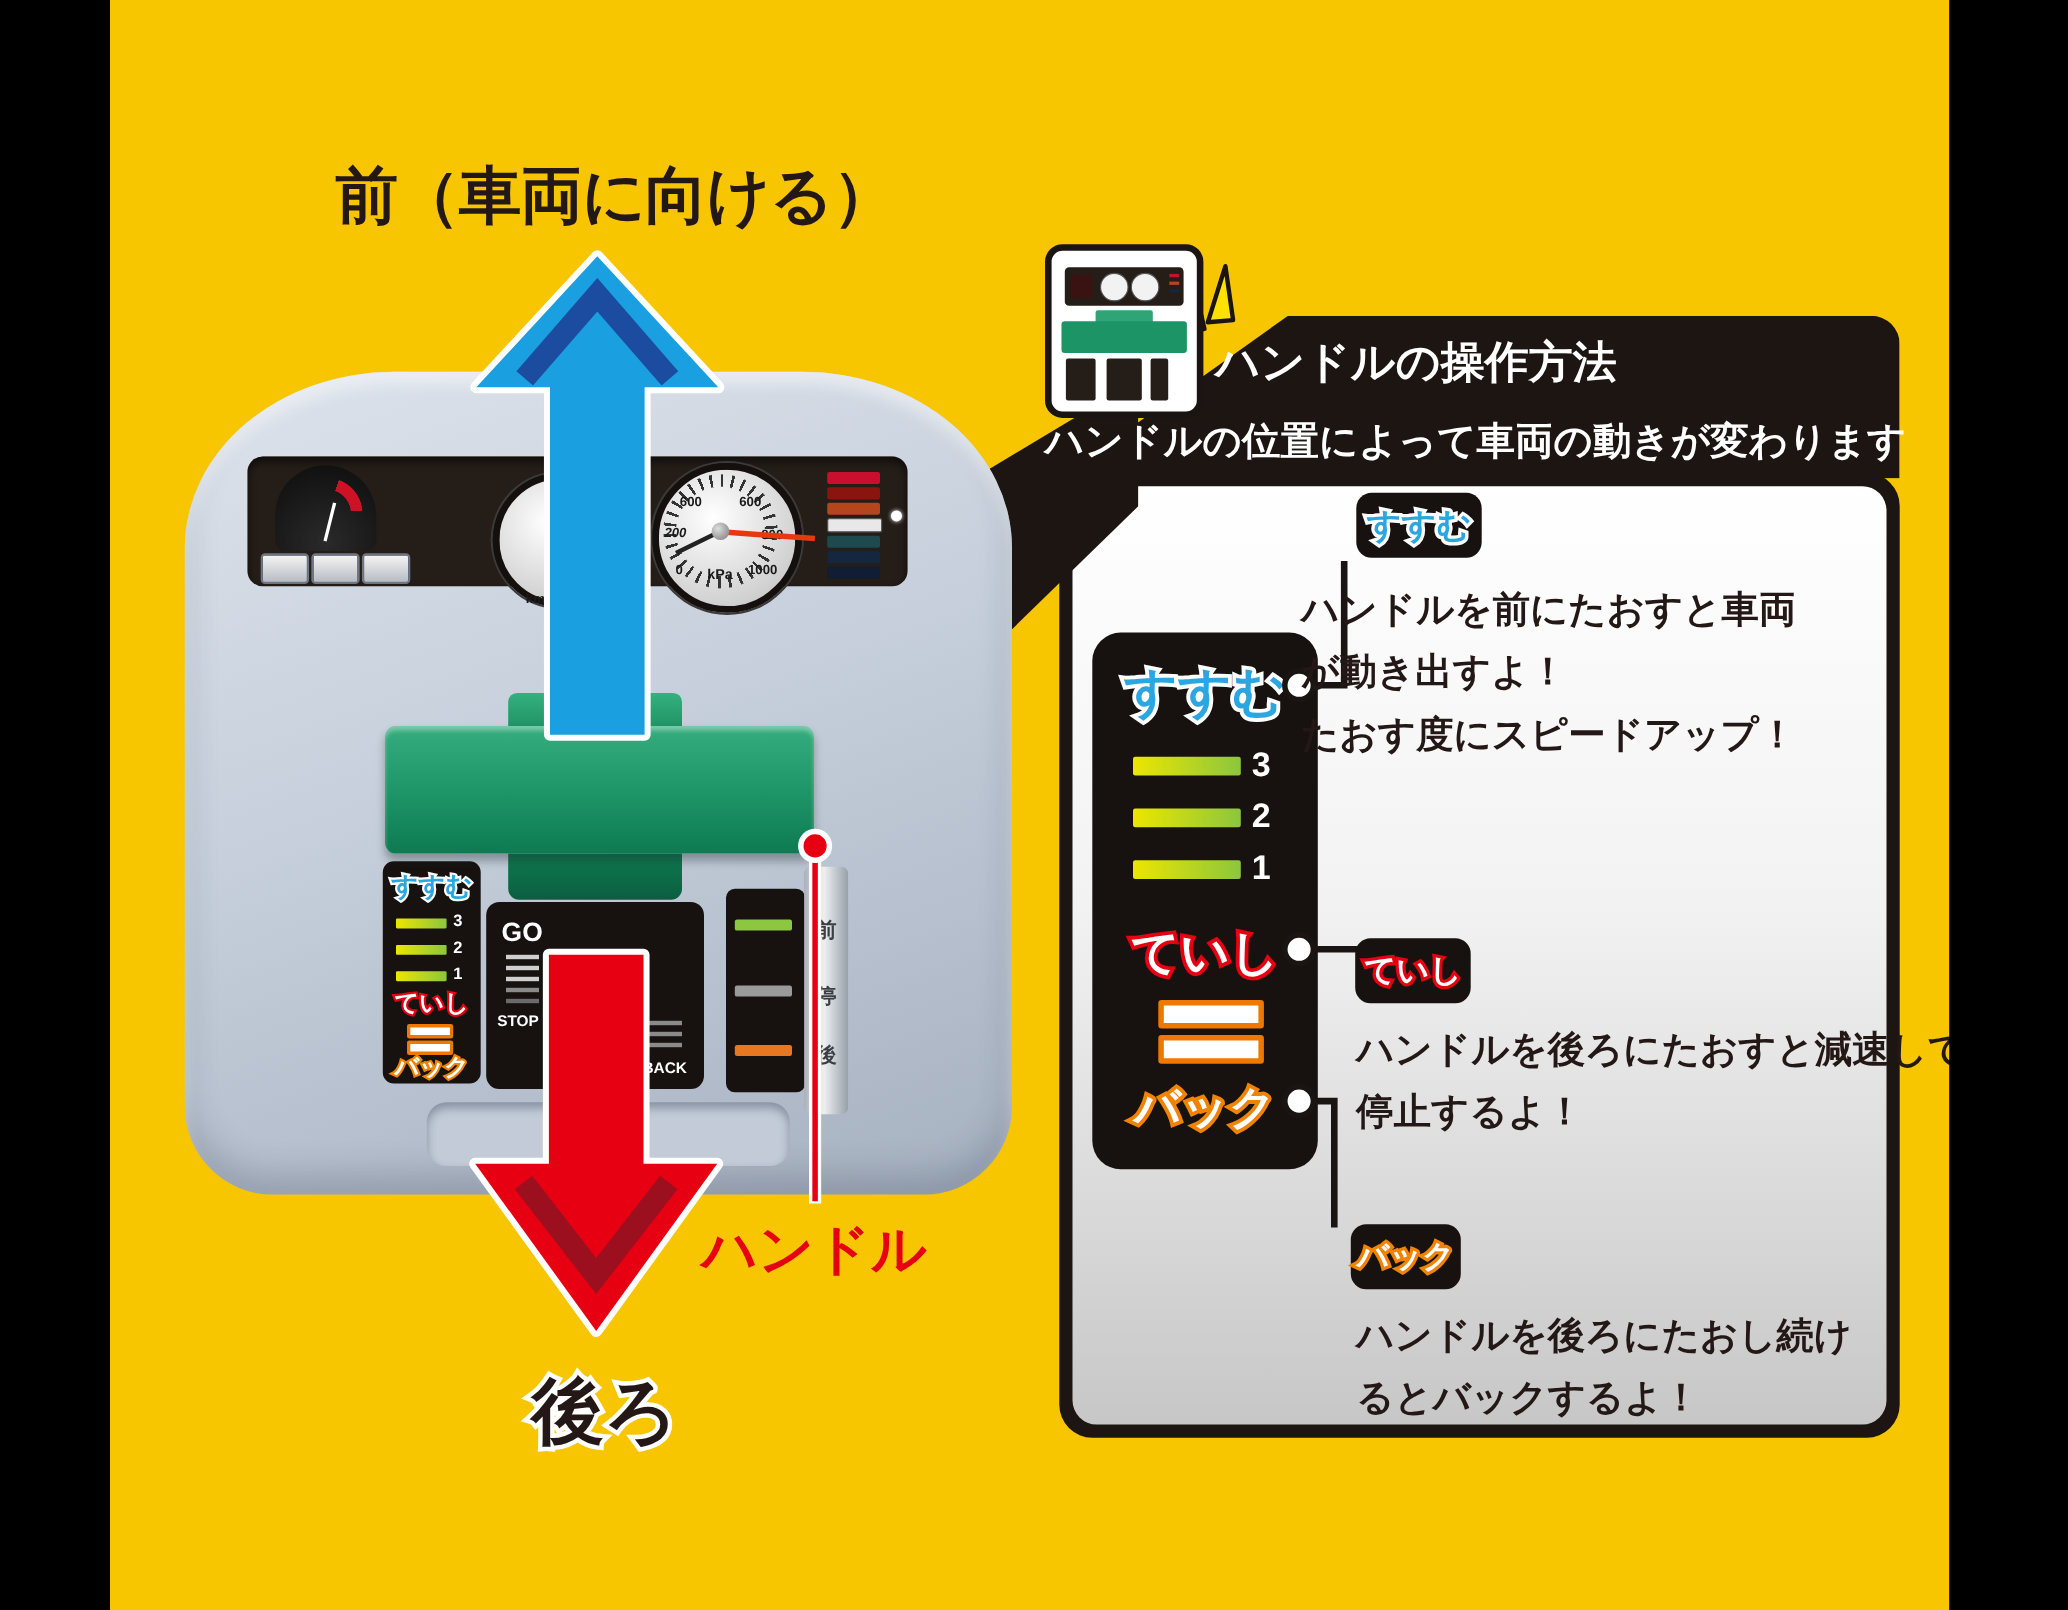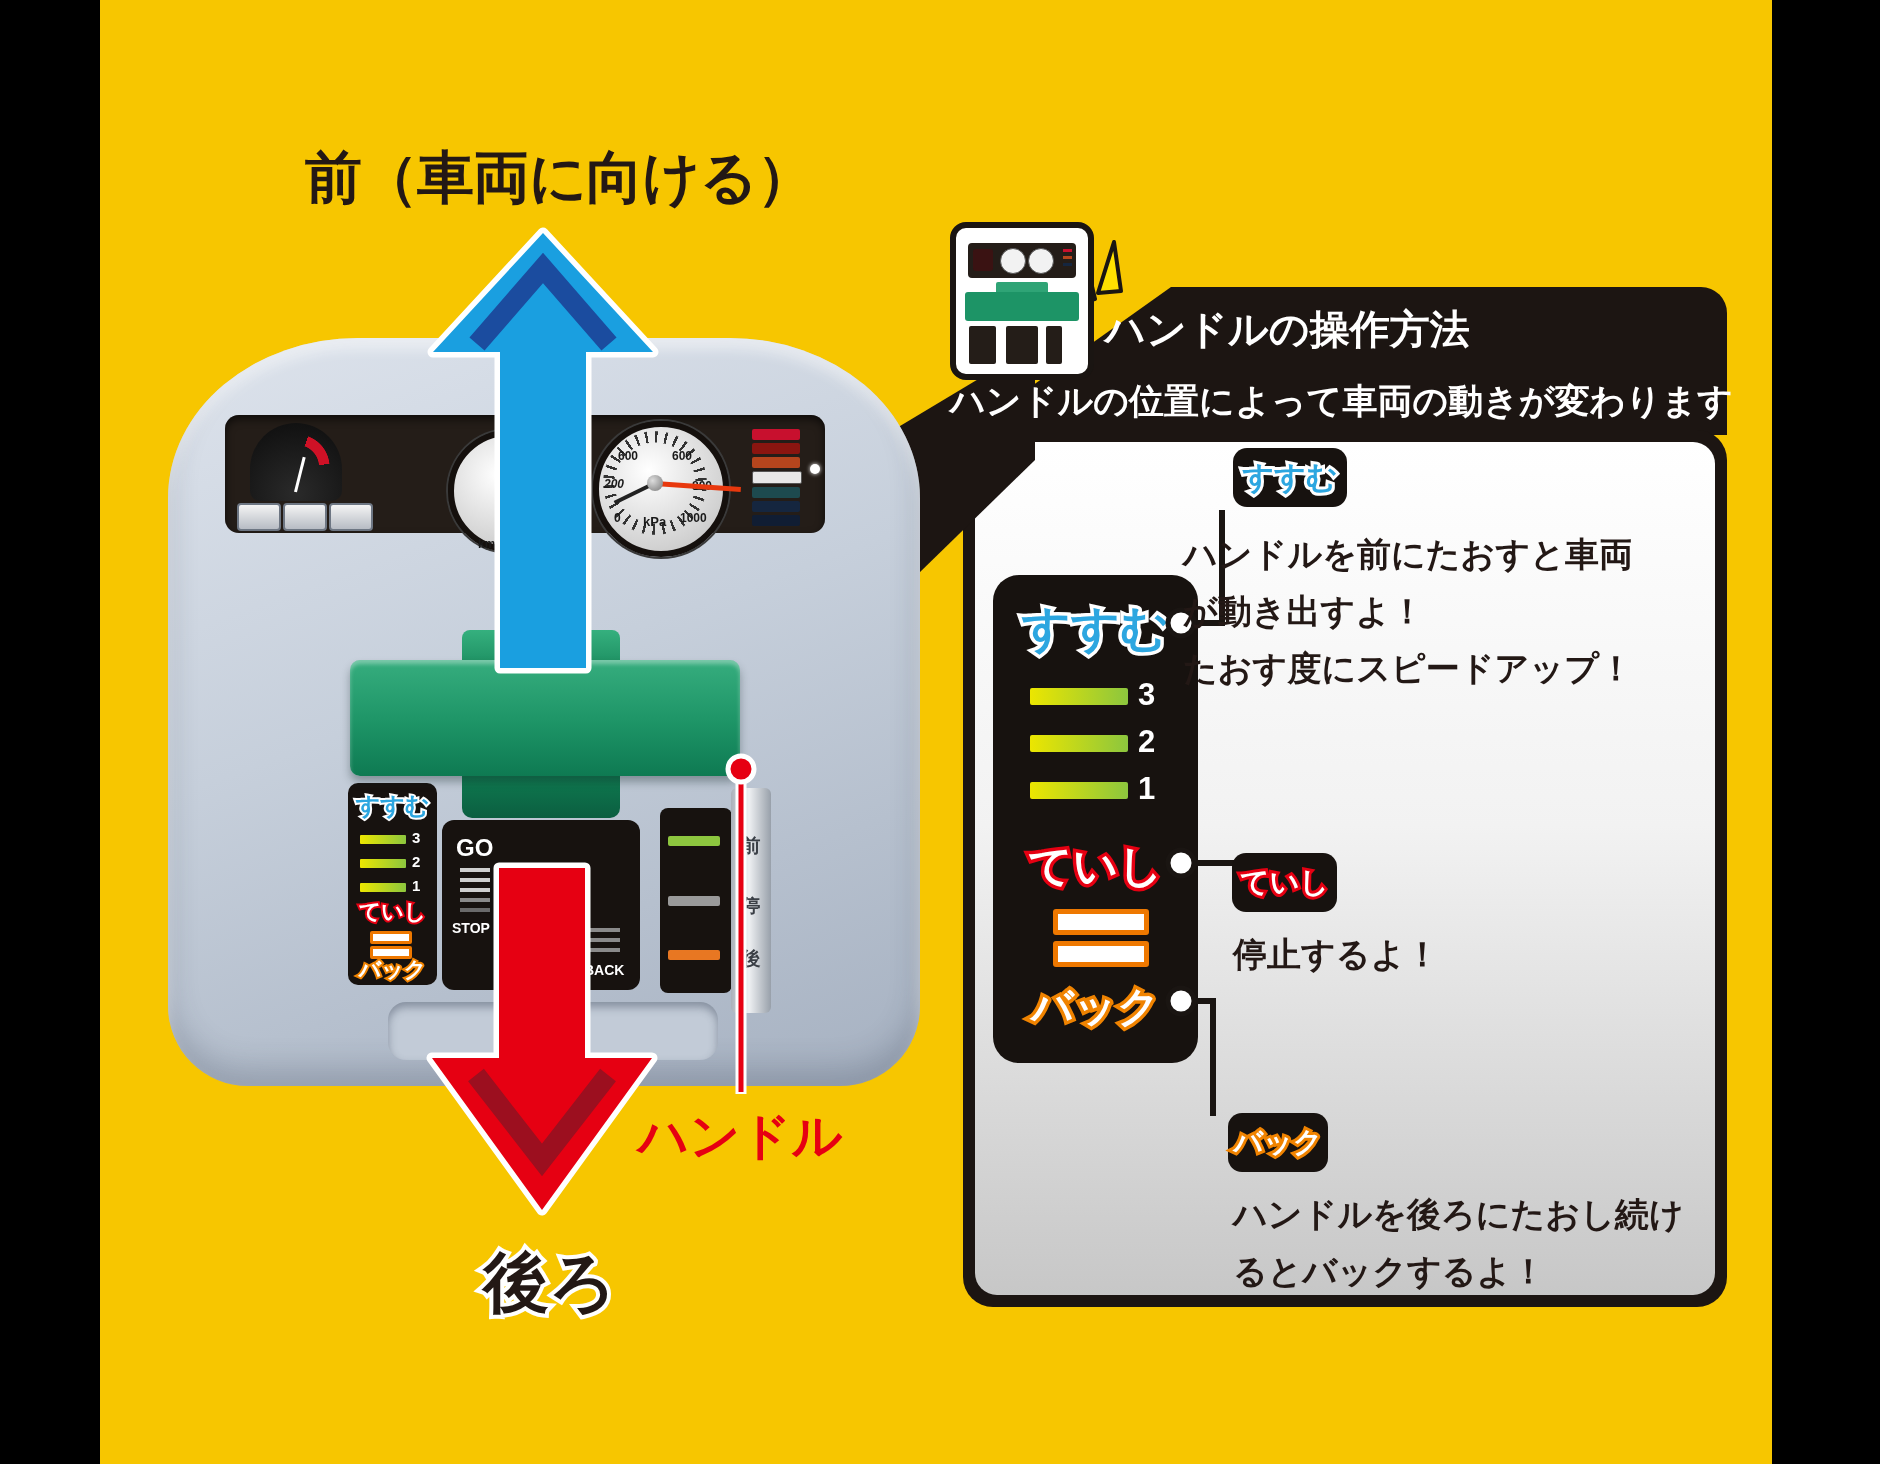--- a/index.html
+++ b/index.html
@@ -120,20 +120,21 @@
   <div class="abs badge" style="left:1228px;top:1113px;width:100px;height:59px;">
     <span class="bubble-back" style="font-size:29px;-webkit-text-stroke-width:6px;">バック</span>
   </div>
 
   <div class="abs desc" style="left:1183px;top:526px;">
     <div>ハンドルを前にたおすと車両</div>
     <div>が動き出すよ！</div>
     <div>たおす度にスピードアップ！</div>
   </div>
   <div class="abs desc" style="left:1233px;top:926px;">
+    <div>ハンドルを後ろにたおすと減速して</div>
     <div>停止するよ！</div>
   </div>
   <div class="abs desc" style="left:1233px;top:1186px;">
     <div>ハンドルを後ろにたおし続け</div>
     <div>るとバックするよ！</div>
   </div>
 
   <div class="abs mini-icon">
     <div class="mi-dash">
       <div style="position:absolute;left:5%;top:18%;width:18%;height:62%;background:#3a1212;border-radius:3px;"></div>

